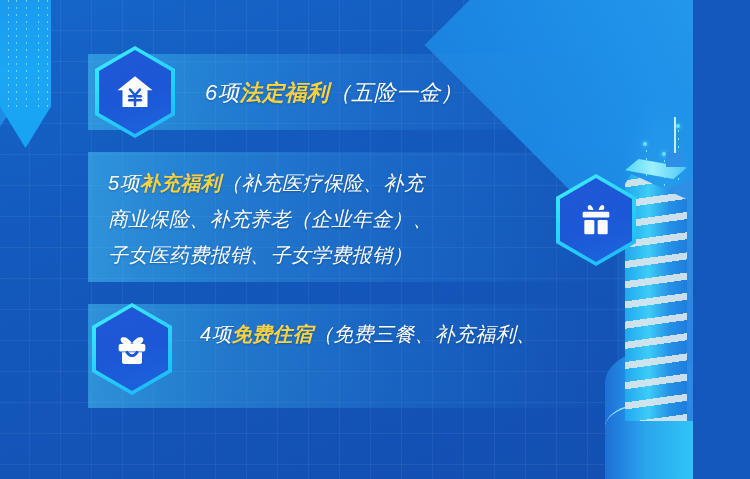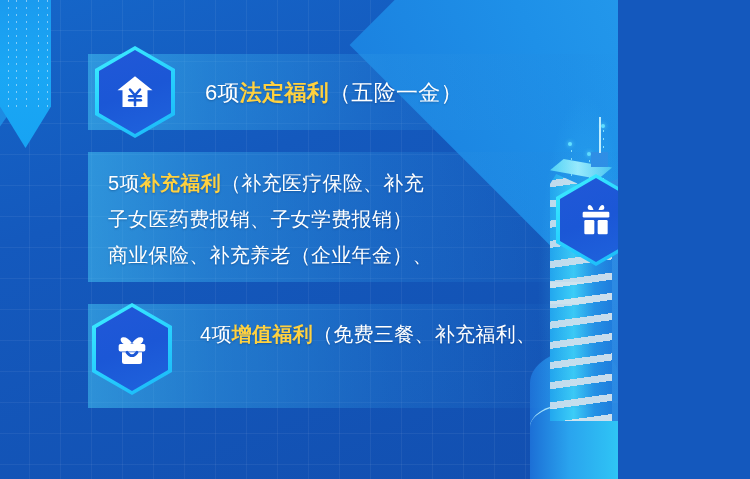--- a/index.html
+++ b/index.html
@@ -5,23 +5,24 @@
   * { margin:0; padding:0; box-sizing:border-box; }
   html,body { width:750px; height:479px; overflow:hidden; }
   body {
     font-family:"Liberation Sans","DejaVu Sans",sans-serif;
     background:#1458bd;
     position:relative;
   }
 
   
   #stage {
-    position:absolute; inset:0; width:618px; height:479px;
+    position:absolute; inset:0; width:693px; height:479px;
     background:linear-gradient(160deg,#1566c9 0%,#1459bd 35%,#124fb0 100%);
     overflow:hidden;
+    font-style:italic;
   }
   .grid {
     position:absolute; inset:0;
     background-image:
       linear-gradient(to right, rgba(255,255,255,.055) 1px, transparent 1px),
       linear-gradient(to bottom, rgba(255,255,255,.055) 1px, transparent 1px);
     background-size:31px 31px;
     background-position:-2px -1px;
   }
 
@@ -237,24 +238,24 @@
         </g>
       </svg>
     </div>
   </div>
 
   <div class="txt t2">
     <span class="ln">
       <span>5项</span><span class="hl">补充福利</span><span>（补充医疗保险、补充</span>
     </span>
     <span class="ln">
+      <span>商业保险、补充养老（企业年金）、</span>
+    </span>
+    <span class="ln">
       <span>子女医药费报销、子女学费报销）</span>
-    </span>
-    <span class="ln">
-      <span>商业保险、补充养老（企业年金）、</span>
     </span>
   </div>
 
   <div class="panel p3"></div>
 
   <div class="hex-wrap hex3">
     <div class="hex-outer"></div>
     <div class="hex-inner"></div>
     <div class="hex-ico">
       <svg viewBox="0 0 48 48" aria-hidden="true">
@@ -264,17 +265,17 @@
           <path d="M10 18 h28 q2 0 2 2 v5 q0 2 -2 2 h-28 q-2 0 -2 -2 v-5 q0 -2 2 -2 Z"></path>
           <path d="M12 28 h24 v11 q0 3 -3 3 h-18 q-3 0 -3 -3 Z"></path>
         </g>
         <path d="M18 28 q6 8 12 0" stroke="#1b57d6" stroke-width="3.4" fill="none" stroke-linecap="round"></path>
       </svg>
     </div>
   </div>
 
   <div class="txt t3">
     <span class="ln">
-      <span>4项</span><span class="hl">增值福利</span><span>（免费三餐、补充福利、</span>
+      <span>4项</span><span class="hl">免费住宿</span><span>（免费三餐、补充福利、</span>
     </span>
   </div>
 
 </div>
 
 </body></html>

